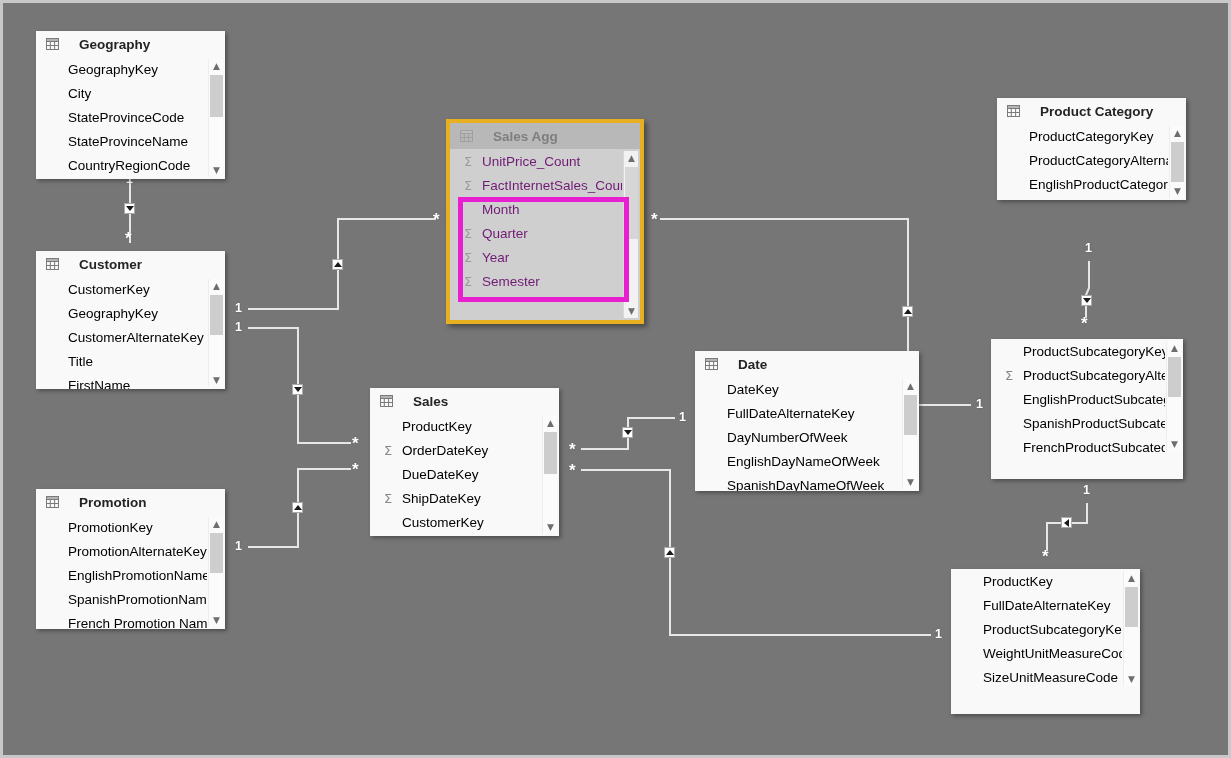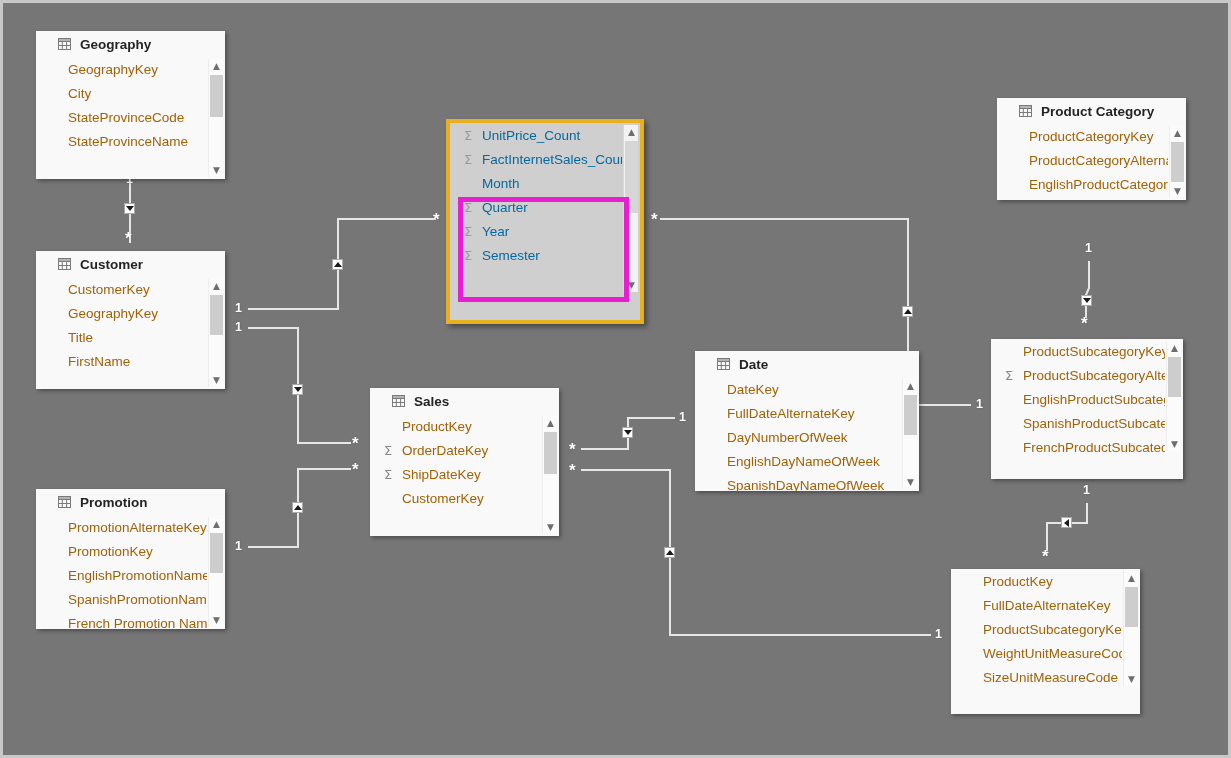--- a/index.html
+++ b/index.html
@@ -20,22 +20,22 @@
   
   .tbl {
     position: absolute;
     background: #f9f9f9;
     box-shadow: 2px 2px 4px rgba(0,0,0,0.35);
     overflow: hidden;
   }
   .tbl-hd {
     display: flex; align-items: center;
     height: 26px;
-    padding-left: 22px;
-    gap: 9px;
+    padding-left: 10px;
+    gap: 20px;
     text-align: right;
   }
   .grid-icon {
     width: 13px; height: 12px;
     display: block;
     flex: none;
   }
   .tbl-title {
     font-size: 13.5px;
     font-weight: bold;
@@ -60,21 +60,21 @@
   }
   .fld .sig {
     position: absolute;
     left: 14px;
     font-size: 13px;
     color: #8a8886;
     font-family: "DejaVu Sans", sans-serif;
   }
   .fld .nm {
     font-size: 13.5px;
-    color: #a16207;
+    color: #000000;
   }
 
   
   .sbar {
     position: absolute;
     right: 2px; top: 2px; bottom: 2px;
     width: 15px;
     background: #fbfbfb;
     border-left: 1px solid #ededed;
   }
@@ -94,21 +94,21 @@
   }
 
   
   #tbl-salesagg {
     background: #cfcfcf;
     border: 4px solid #e8b020;
     box-shadow: 3px 3px 5px rgba(0,0,0,0.4);
   }
   #tbl-salesagg .tbl-hd { background: #b8b8b8; }
   #tbl-salesagg .tbl-title { color: #7e7e7e; }
-  #tbl-salesagg .fld .nm { color: #0369a1; }
+  #tbl-salesagg .fld .nm { color: #701a75; }
   #tbl-salesagg .fld .sig { color: #9a9a9a; }
   #tbl-salesagg .sbar { background: #f2f2f2; border-left: 1px solid #d8d8d8; }
   #tbl-salesagg .sb-thumb { background: #d6d6d6; }
   #tbl-salesagg .grid-icon { opacity: .55; }
 
   .magenta-box {
     position: absolute;
     border: 5px solid #e81ed1;
     pointer-events: none;
   }
@@ -244,20 +244,23 @@
           </div>
         <div class="fld">
             <span class="nm">City</span>
           </div>
         <div class="fld">
             <span class="nm">StateProvinceCode</span>
           </div>
         <div class="fld">
             <span class="nm">StateProvinceName</span>
           </div>
+        <div class="fld">
+            <span class="nm">CountryRegionCode</span>
+          </div>
       </div>
       <div class="sbar">
         <div class="sb-arrow sb-up">▲</div>
         <div class="sb-thumb" style="top:16px; height:42px;"></div>
         <div class="sb-arrow sb-dn">▼</div>
       </div>
     </div>
   </div>
 
   <div class="tbl" id="tbl-customer" style="left:33px; top:248px; width:189px; height:138px;">
@@ -273,20 +276,23 @@
     </div>
     <div class="tbl-body">
       <div class="fields">
         <div class="fld">
             <span class="nm">CustomerKey</span>
           </div>
         <div class="fld">
             <span class="nm">GeographyKey</span>
           </div>
         <div class="fld">
+            <span class="nm">CustomerAlternateKey</span>
+          </div>
+        <div class="fld">
             <span class="nm">Title</span>
           </div>
         <div class="fld">
             <span class="nm">FirstName</span>
           </div>
       </div>
       <div class="sbar">
         <div class="sb-arrow sb-up">▲</div>
         <div class="sb-thumb" style="top:16px; height:40px;"></div>
         <div class="sb-arrow sb-dn">▼</div>
@@ -301,44 +307,54 @@
           <rect x="0.5" y="0.5" width="12" height="3" fill="#b4b4b4" stroke="#7a7a7a"></rect>
           <line x1="4.3" y1="3.5" x2="4.3" y2="11.5" stroke="#7a7a7a"></line>
           <line x1="8.6" y1="3.5" x2="8.6" y2="11.5" stroke="#7a7a7a"></line>
           <line x1="0.5" y1="7.5" x2="12.5" y2="7.5" stroke="#7a7a7a"></line>
         </svg>
       <span class="tbl-title">Promotion</span>
     </div>
     <div class="tbl-body">
       <div class="fields">
         <div class="fld">
+            <span class="nm">PromotionKey</span>
+          </div>
+        <div class="fld">
             <span class="nm">PromotionAlternateKey</span>
           </div>
         <div class="fld">
-            <span class="nm">PromotionKey</span>
-          </div>
-        <div class="fld">
             <span class="nm">EnglishPromotionName</span>
           </div>
         <div class="fld">
             <span class="nm">SpanishPromotionName</span>
           </div>
         <div class="fld">
             <span class="nm">French Promotion Name</span>
           </div>
       </div>
       <div class="sbar">
         <div class="sb-arrow sb-up">▲</div>
         <div class="sb-thumb" style="top:16px; height:40px;"></div>
         <div class="sb-arrow sb-dn">▼</div>
       </div>
     </div>
   </div>
 
   <div class="tbl" id="tbl-salesagg" style="left:443px; top:116px; width:198px; height:205px;">
+    <div class="tbl-hd">
+      <svg class="grid-icon" viewBox="0 0 13 12">
+          <rect x="0.5" y="0.5" width="12" height="11" fill="none" stroke="#8d8d8d"></rect>
+          <rect x="0.5" y="0.5" width="12" height="3" fill="#c2c2c2" stroke="#8d8d8d"></rect>
+          <line x1="4.3" y1="3.5" x2="4.3" y2="11.5" stroke="#8d8d8d"></line>
+          <line x1="8.6" y1="3.5" x2="8.6" y2="11.5" stroke="#8d8d8d"></line>
+          <line x1="0.5" y1="7.5" x2="12.5" y2="7.5" stroke="#8d8d8d"></line>
+        </svg>
+      <span class="tbl-title">Sales Agg</span>
+    </div>
     <div class="tbl-body">
       <div class="fields">
         <div class="fld">
             <span class="sig">Σ</span>
             <span class="nm">UnitPrice_Count</span>
           </div>
         <div class="fld">
             <span class="sig">Σ</span>
             <span class="nm">FactInternetSales_Count</span>
           </div>
@@ -381,20 +397,23 @@
     <div class="tbl-body">
       <div class="fields">
         <div class="fld">
             <span class="nm">ProductKey</span>
           </div>
         <div class="fld">
             <span class="sig">Σ</span>
             <span class="nm">OrderDateKey</span>
           </div>
         <div class="fld">
+            <span class="nm">DueDateKey</span>
+          </div>
+        <div class="fld">
             <span class="sig">Σ</span>
             <span class="nm">ShipDateKey</span>
           </div>
         <div class="fld">
             <span class="nm">CustomerKey</span>
           </div>
       </div>
       <div class="sbar">
         <div class="sb-arrow sb-up">▲</div>
         <div class="sb-thumb" style="top:16px; height:42px;"></div>

